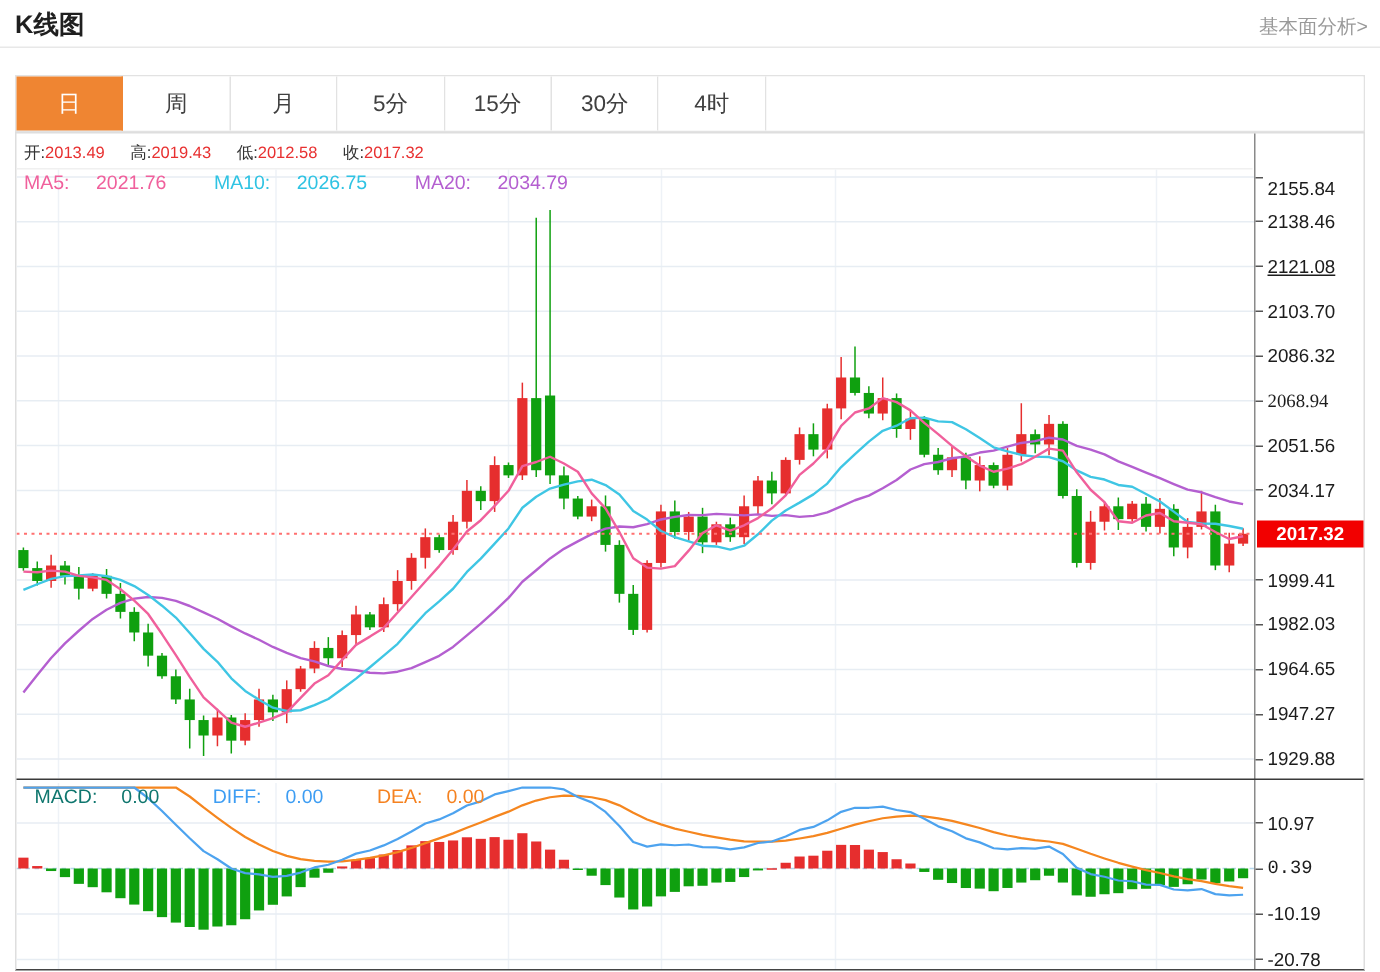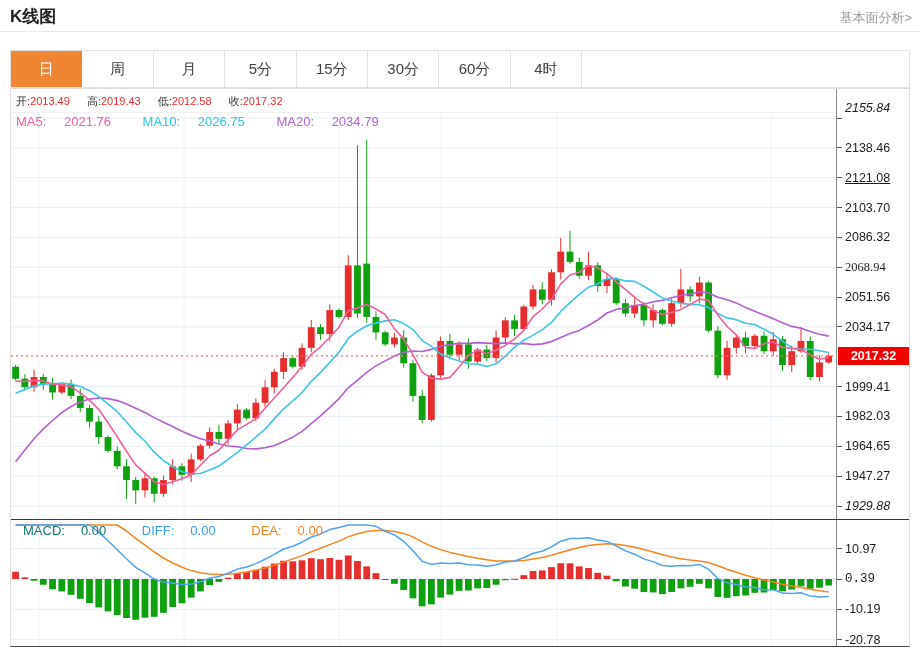--- a/index.html
+++ b/index.html
@@ -42,21 +42,20 @@
   <div class="abs fund-link">基本面分析&gt;</div>
   <div class="abs top-hr"></div>
 
   <div class="abs tabs" id="tabs">
       <div class="tab active">日</div>
       <div class="tab">周</div>
       <div class="tab">月</div>
       <div class="tab">5分</div>
       <div class="tab">15分</div>
       <div class="tab">30分</div>
-      <div class="tab">60分</div>
       <div class="tab">4时</div>
       <div class="tab-filler"></div>
     </div>
 
   <div class="abs chart-box" id="chart-box">
 
     <div class="abs ohlc-bar">
       <span class="lbl">开:</span><span class="val">2013.49</span>
       <span class="lbl">高:</span><span class="val">2019.43</span>
       <span class="lbl">低:</span><span class="val">2012.58</span>
@@ -389,21 +388,21 @@
         <polyline points="4.6,3.0 13.84,3.0 23.08,3.0 32.32,3.0 41.56,3.0 50.800000000000004,3.0 60.04,3.0 69.28,3.0 78.52,3.0 87.75999999999999,3.0 97,3.0 106.24,3.0 115.47999999999999,9.0 124.72,16.3 133.96,23.2 143.2,29.9 152.44,36.0 161.68,41.0 170.92,45.3 180.16,48.6 189.4,50.8 198.64,51.9 207.88,52.4 217.12,52.2 226.35999999999999,51.2 235.6,49.9 244.84,48.3 254.08,46.1 263.32000000000005,43.3 272.56,40.1 281.8,36.9 291.04,33.6 300.28000000000003,29.8 309.52000000000004,26.3 318.76000000000005,22.6 328.00000000000006,19.1 337.24,14.9 346.48,11.7 355.72,9.5 364.96000000000004,8.4 374.20000000000005,8.6 383.44000000000005,9.5 392.68,11.4 401.92,14.9 411.16,19.8 420.40000000000003,24.3 429.64000000000004,27.6 438.88000000000005,30.4 448.12,32.5 457.36,34.6 466.6,36.2 475.84000000000003,37.8 485.08000000000004,38.9 494.32000000000005,39.1 503.56000000000006,39.1 512.8,38.4 522.0400000000001,37.0 531.2800000000001,35.4 540.52,33.3 549.76,30.5 559,27.7 568.24,25.5 577.48,23.5 586.72,22.4 595.96,21.8 605.2,22.2 614.44,23.6 623.6800000000001,25.3 632.9200000000001,27.6 642.1600000000001,30.0 651.4000000000001,32.7 660.64,35.0 669.88,36.7 679.12,38.1 688.36,39.0 697.6,40.6 706.84,43.8 716.08,47.2 725.32,50.3 734.5600000000001,53.2 743.8000000000001,55.7 753.0400000000001,58.1 762.2800000000001,60.0 771.5200000000001,62.2 780.76,64.1 790,65.4 799.24,67.2 808.48,68.7 817.72,69.9 " fill="none" stroke="#f5861f" stroke-width="1.5" stroke-linejoin="round"></polyline>
         <polyline points="4.6,3.0 13.84,3.0 23.08,3.0 32.32,3.0 41.56,3.0 50.800000000000004,3.0 60.04,3.0 69.28,3.0 78.52,3.0 87.75999999999999,10.1 97,18.7 106.24,27.8 115.47999999999999,36.8 124.72,45.4 133.96,50.8 143.2,57.0 152.44,60.1 161.68,60.9 170.92,62.6 180.16,61.9 189.4,59.7 198.64,56.3 207.88,54.5 217.12,51.2 226.35999999999999,47.1 235.6,45.0 244.84,41.6 254.08,37.3 263.32000000000005,32.3 272.56,27.0 281.8,24.3 291.04,20.2 300.28000000000003,15.0 309.52000000000004,12.2 318.76000000000005,7.6 328.00000000000006,5.4 337.24,3.0 346.48,3.0 355.72,3.0 364.96000000000004,4.3 374.20000000000005,9.3 383.44000000000005,12.9 392.68,19.3 401.92,28.7 411.16,39.3 420.40000000000003,42.4 429.64000000000004,40.9 438.88000000000005,41.5 448.12,41.0 457.36,42.8 466.6,42.9 475.84000000000003,44.2 485.08000000000004,42.9 494.32000000000005,40.0 503.56000000000006,39.0 512.8,35.7 522.0400000000001,31.3 531.2800000000001,29.3 540.52,24.9 549.76,19.2 559,16.5 568.24,16.5 577.48,15.7 586.72,18.0 595.96,19.4 605.2,23.9 614.44,28.9 623.6800000000001,32.2 632.9200000000001,36.9 642.1600000000001,39.6 651.4000000000001,43.5 660.64,44.3 669.88,43.4 679.12,43.7 688.36,42.4 697.6,47.3 706.84,56.6 716.08,60.7 725.32,62.5 734.5600000000001,65.0 743.8000000000001,65.5 753.0400000000001,67.7 762.2800000000001,67.9 771.5200000000001,71.0 780.76,71.6 790,70.7 799.24,74.1 808.48,74.9 817.72,74.5 " fill="none" stroke="#4da3ef" stroke-width="1.5" stroke-linejoin="round"></polyline>
       </svg>
 
     <div class="abs axis-line"></div>
     <div id="y-axis"></div>
 
     <div class="abs price-tag" id="price-tag" style="top: 257.855px;">2017.32</div>
 
   <div class="ytick" style="top: 28.5px;"></div>
-      <div class="ylab" style="top: 11px; font-style: italic;">2155.84</div>
+      <div class="ylab" style="top: 29px;">2155.84</div>
       <div class="ytick" style="top: 58.3435px;"></div>
       <div class="ylab" style="top: 50.8435px;">2138.46</div>
       <div class="ytick" style="top: 88.187px;"></div>
       <div class="ylab" style="top: 80.687px; text-decoration: underline;">2121.08</div>
       <div class="ytick" style="top: 118.031px;"></div>
       <div class="ylab" style="top: 110.531px;">2103.70</div>
       <div class="ytick" style="top: 147.874px;"></div>
       <div class="ylab" style="top: 140.374px;">2086.32</div>
       <div class="ytick" style="top: 177.718px;"></div>
       <div class="ylab" style="top: 170.218px; font-family: Liberation Serif, serif;">2068.94</div>
@@ -413,21 +412,21 @@
       <div class="ylab" style="top: 229.922px;">2034.17</div>
       <div class="ytick" style="top: 297.109px;"></div>
       <div class="ylab" style="top: 289.609px;">1999.41</div>
       <div class="ytick" style="top: 326.952px;"></div>
       <div class="ylab" style="top: 319.452px;">1982.03</div>
       <div class="ytick" style="top: 356.796px;"></div>
       <div class="ylab" style="top: 349.296px;">1964.65</div>
       <div class="ytick" style="top: 386.639px;"></div>
       <div class="ylab" style="top: 379.139px;">1947.27</div>
       <div class="ytick" style="top: 416.5px;"></div>
-      <div class="ylab" style="top: 409px; font-style: italic;">1929.88</div>
+      <div class="ylab" style="top: 409px;">1929.88</div>
       <div class="ytick" style="top: 459.199px;"></div>
       <div class="ylab" style="top: 451.699px;">10.97</div>
       <div class="ytick" style="top: 489.5px;"></div>
       <div class="ylab" style="top: 482px; font-family: Liberation Mono, monospace;">0.39</div>
       <div class="ytick" style="top: 519.801px;"></div>
       <div class="ylab" style="top: 512.301px;">-10.19</div>
       <div class="ytick" style="top: 550.131px;"></div>
       <div class="ylab" style="top: 542.631px;">-20.78</div>
     </div>
 </div>

